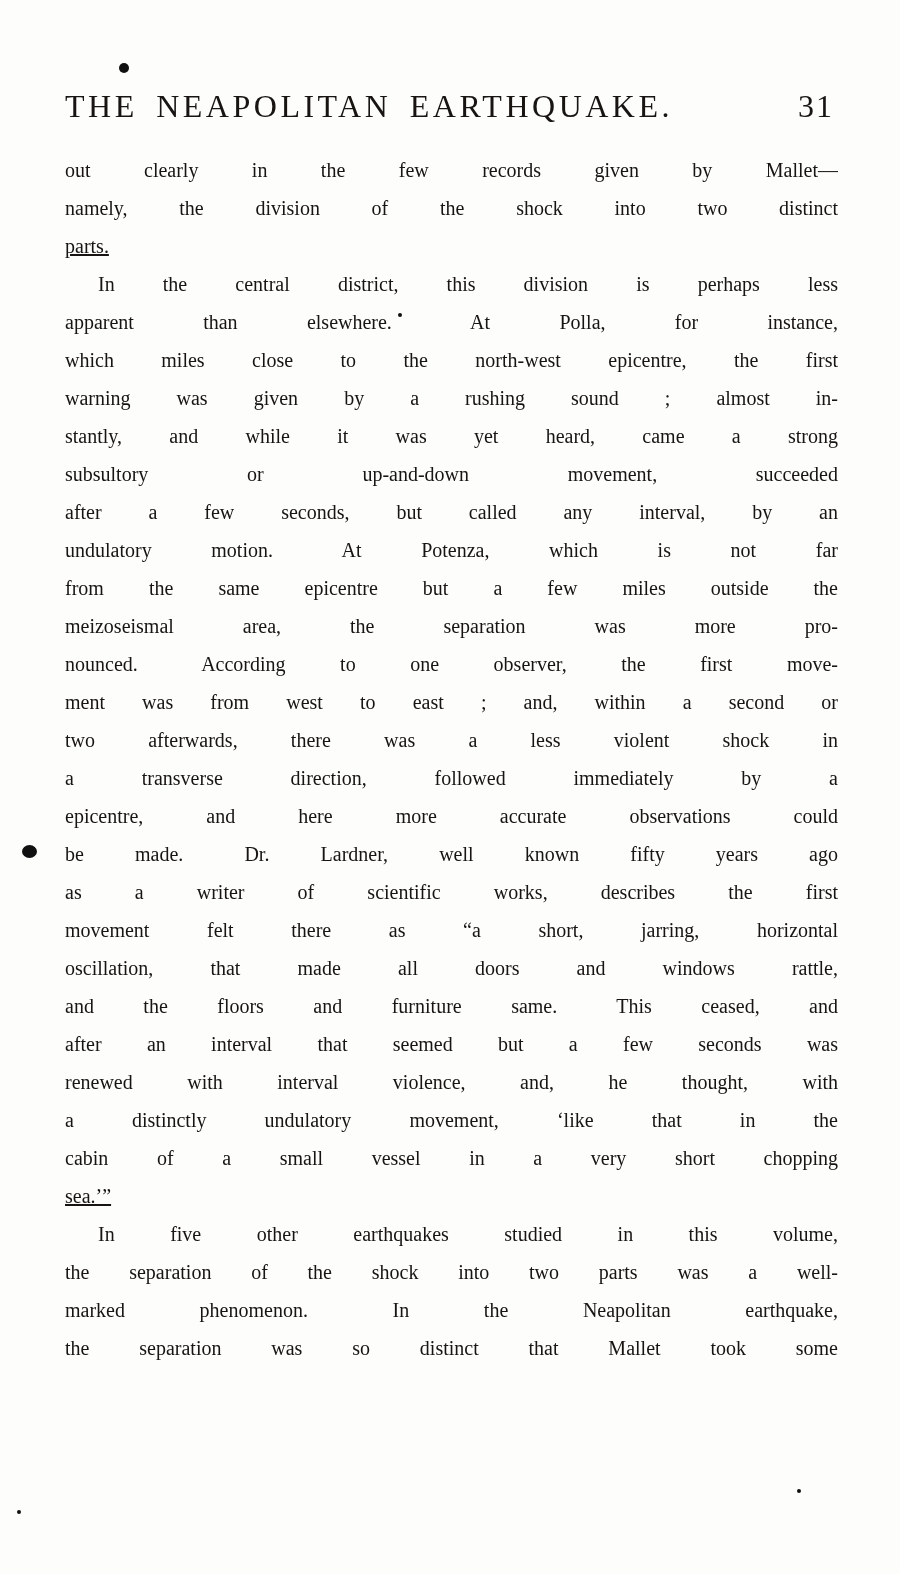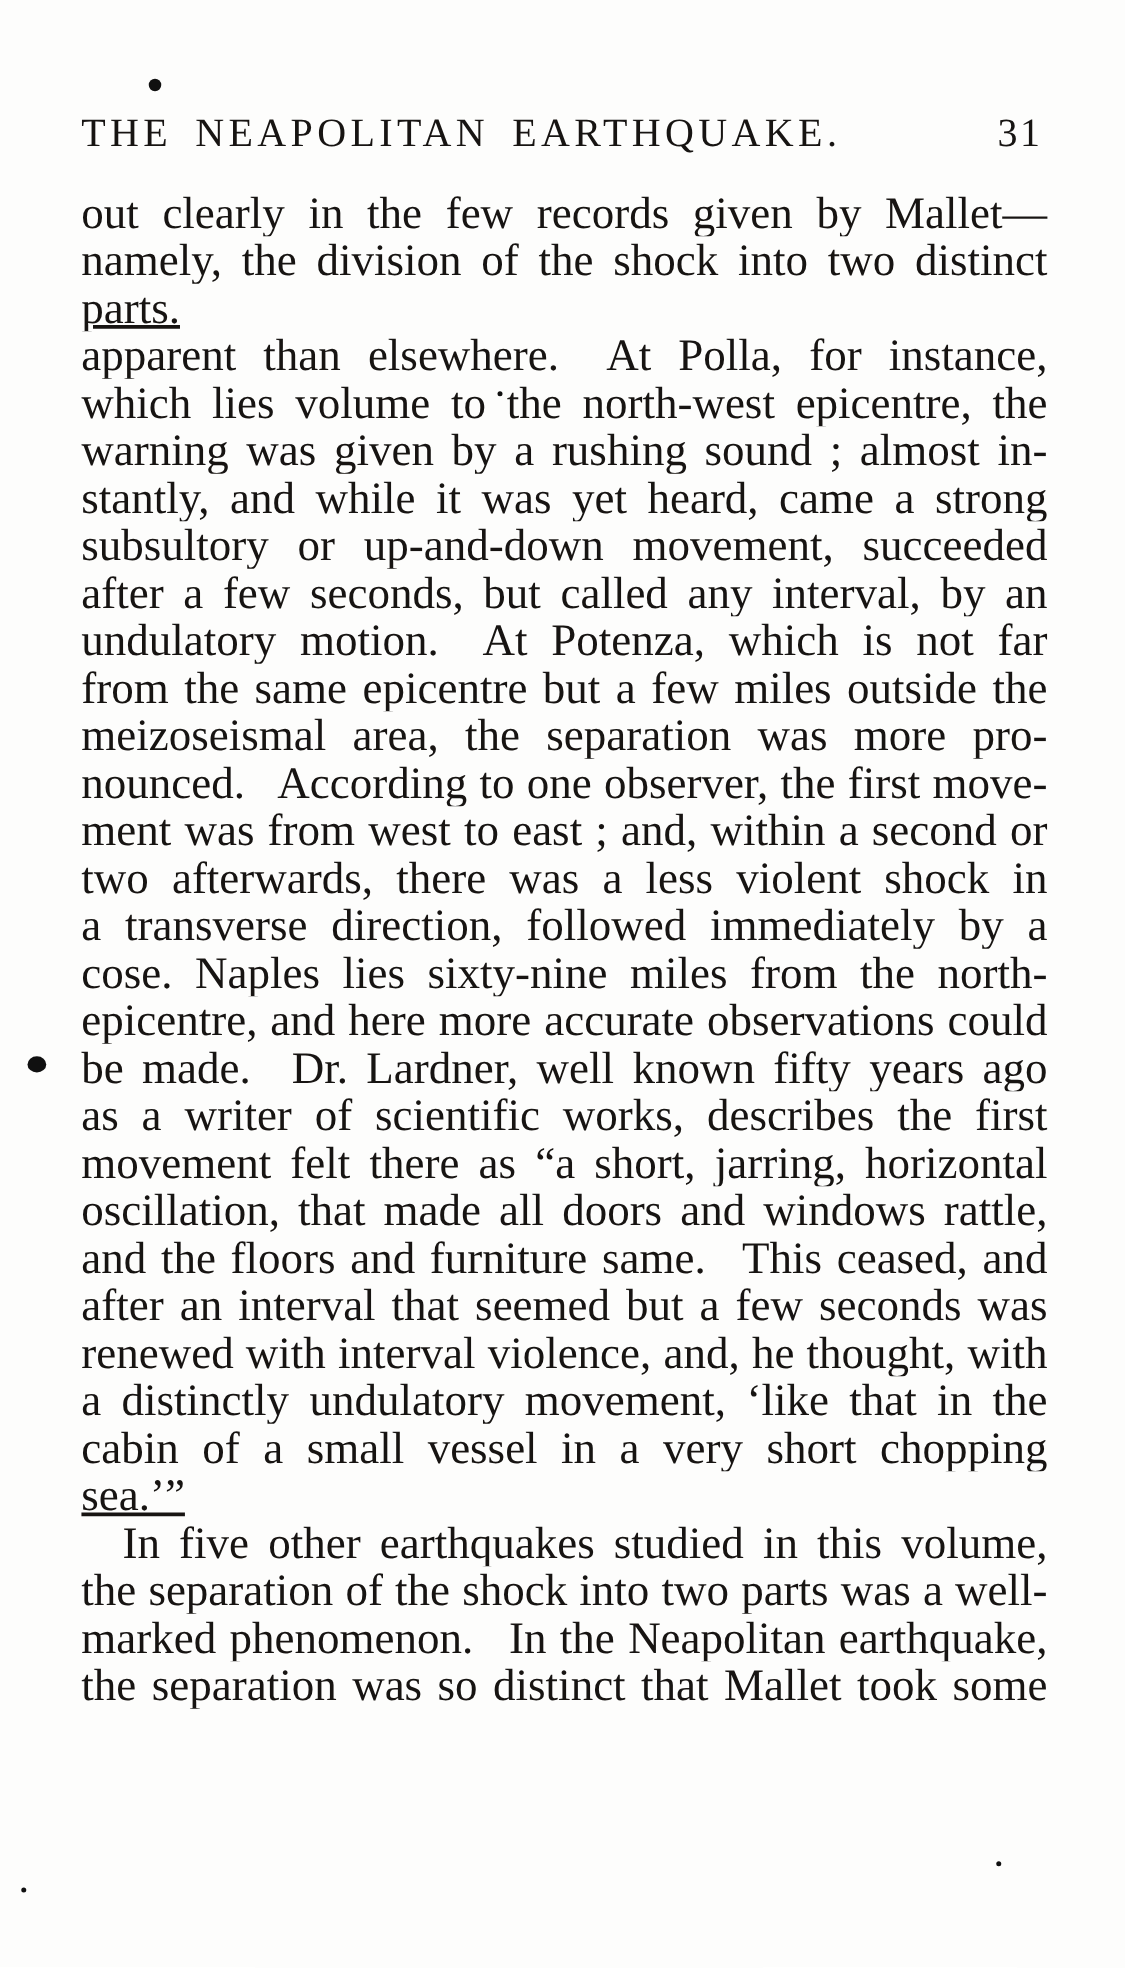--- a/index.html
+++ b/index.html
@@ -32,21 +32,21 @@
     top: 88px;
     right: 66px;
     font-size: 32px;
     letter-spacing: 2px;
   }
   .body-text {
     position: absolute;
     top: 151px;
     left: 65px;
     width: 773px;
-    font-size: 36px;
+    font-size: 20px;
     line-height: 38px;
   }
   .line {
     height: 38px;
     overflow: hidden;
     text-align: justify;
     text-align-last: justify;
   }
   .line.indent { text-indent: 33px; }
   .line.no-justify { text-align-last: left; text-decoration: underline; }
@@ -59,34 +59,34 @@
 </head>
 <body>
 
 <div class="page">
   <div class="header-title">THE NEAPOLITAN EARTHQUAKE.</div>
   <div class="page-number">31</div>
   <div class="body-text">
       <div class="line">out clearly in the few records given by Mallet—</div>
       <div class="line">namely, the division of the shock into two distinct</div>
       <div class="line no-justify">parts.</div>
+      <div class="line indent">In the central district, this division is perhaps less</div>
       <div class="line">apparent than elsewhere.  At Polla, for instance,</div>
-      <div class="line">which lies volume to the north-west epicentre, the first</div>
+      <div class="line">which miles close to the north-west epicentre, the first</div>
       <div class="line">warning was given by a rushing sound ; almost in-</div>
       <div class="line">stantly, and while it was yet heard, came a strong</div>
       <div class="line">subsultory or up-and-down movement, succeeded</div>
       <div class="line">after a few seconds, but called any interval, by an</div>
       <div class="line">undulatory motion.  At Potenza, which is not far</div>
       <div class="line">from the same epicentre but a few miles outside the</div>
       <div class="line">meizoseismal area, the separation was more pro-</div>
       <div class="line">nounced.  According to one observer, the first move-</div>
       <div class="line">ment was from west to east ; and, within a second or</div>
       <div class="line">two afterwards, there was a less violent shock in</div>
       <div class="line">a transverse direction, followed immediately by a</div>
-      <div class="line">cose. Naples lies sixty-nine miles from the north-west</div>
       <div class="line">epicentre, and here more accurate observations could</div>
       <div class="line">be made.  Dr. Lardner, well known fifty years ago</div>
       <div class="line">as a writer of scientific works, describes the first</div>
       <div class="line">movement felt there as “a short, jarring, horizontal</div>
       <div class="line">oscillation, that made all doors and windows rattle,</div>
       <div class="line">and the floors and furniture same.  This ceased, and</div>
       <div class="line">after an interval that seemed but a few seconds was</div>
       <div class="line">renewed with interval violence, and, he thought, with</div>
       <div class="line">a distinctly undulatory movement, ‘like that in the</div>
       <div class="line">cabin of a small vessel in a very short chopping</div>

